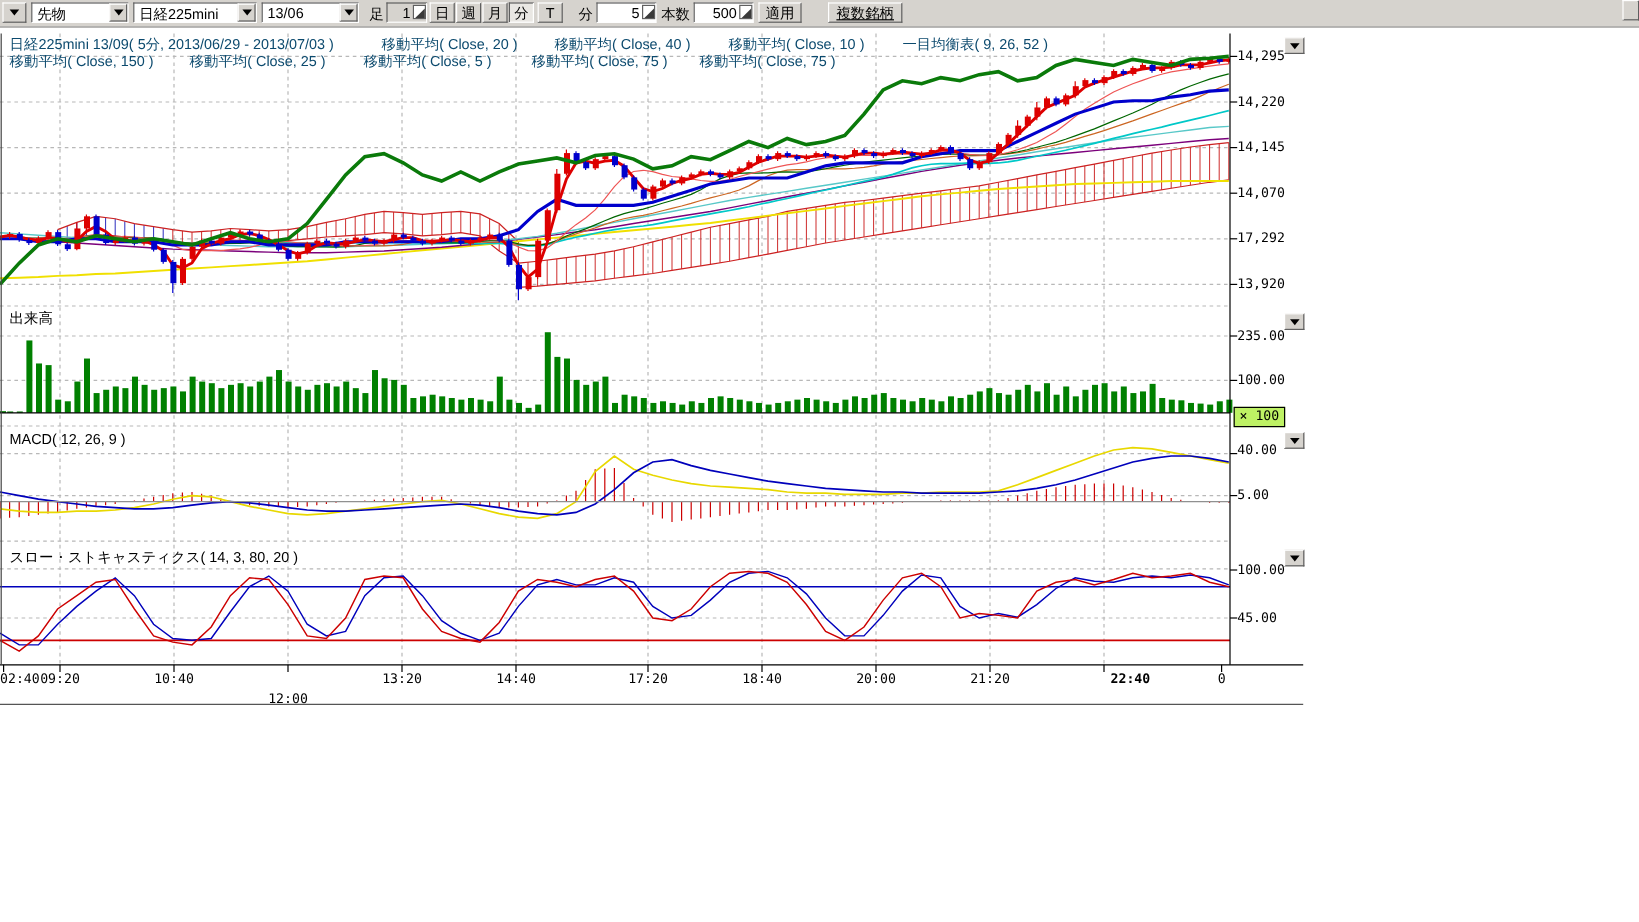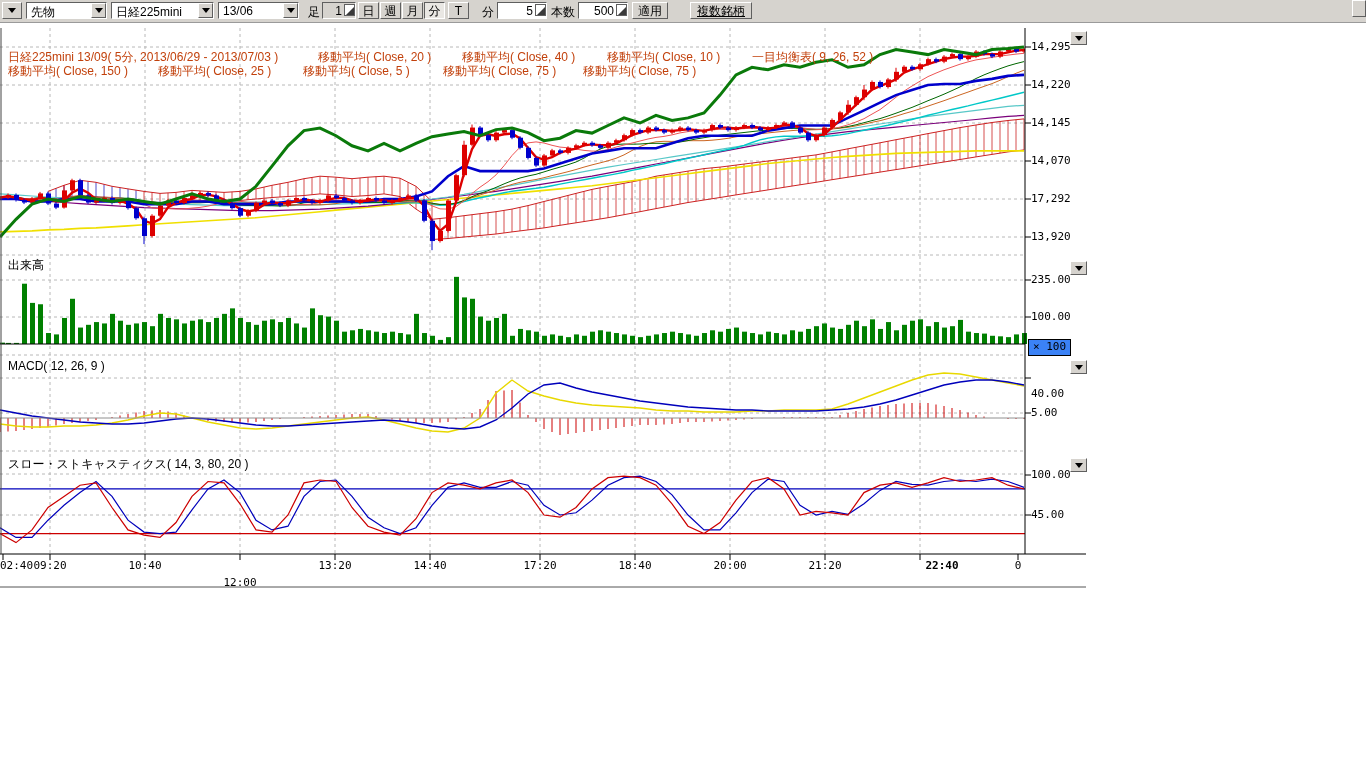--- a/index.html
+++ b/index.html
@@ -16,26 +16,26 @@
   .tbtn{position:absolute;top:2px;height:17px;background:#d6d3ce;border:1px solid;border-color:#fff #5f5f5f #5f5f5f #fff;font-size:12px;text-align:center;line-height:14px;padding:0;font-family:inherit;box-sizing:border-box;cursor:default;}
   .tbtn.pressed{border-color:#5f5f5f #fff #fff #5f5f5f;background:#e9e7e3;}
   .tlabel{position:absolute;top:4px;font-size:12px;white-space:nowrap;}
   .spin{position:absolute;top:2px;height:17px;background:#fff;border:1px solid;border-color:#5f5f5f #fff #fff #5f5f5f;box-sizing:border-box;}
   .spin.gray{background:#d6d3ce;}
   .sval{position:absolute;right:13px;top:1px;font-size:12px;}
   .spinbtn{position:absolute;right:0px;top:1px;width:11px;height:12px;background:#fff;border:1px solid #5f5f5f;box-sizing:border-box;}
   .spinbtn::after{content:"";position:absolute;right:0px;bottom:0px;width:0;height:0;border-left:8px solid transparent;border-bottom:8px solid #3a3a3a;}
   .corner{position:absolute;left:1352px;top:0;width:14px;height:17px;background:#d6d3ce;border:1px solid;border-color:#fff #5f5f5f #5f5f5f #fff;box-sizing:border-box;z-index:6;}
   
-  .legend-item{position:absolute;font-size:12px;color:#c2410c;white-space:pre;z-index:3;margin-top:20px;}
+  .legend-item{position:absolute;font-size:12px;color:#0c4a6e;white-space:pre;z-index:3;}
   .panel-label{position:absolute;font-size:12px;color:#000;z-index:3;}
   .axis-label{position:absolute;left:1031px;font-size:11px;font-family:"DejaVu Sans Mono",monospace;color:#000;white-space:nowrap;z-index:3;}
   .time-label{position:absolute;top:559px;font-size:11px;font-family:"DejaVu Sans Mono",monospace;color:#000;transform:translateX(-50%);z-index:3;}
   .time-label.first{transform:none;}
-  .mult-box{position:absolute;left:1028px;top:339px;width:41px;height:15px;border:1px solid #000;background:#3b82f6;font-size:11px;font-family:"DejaVu Sans Mono",monospace;text-align:center;line-height:14px;z-index:3;}
+  .mult-box{position:absolute;left:1028px;top:339px;width:41px;height:15px;border:1px solid #000;background:#bef264;font-size:11px;font-family:"DejaVu Sans Mono",monospace;text-align:center;line-height:14px;z-index:3;}
   .dd-panel{position:absolute;left:1070px;width:17px;height:14px;background:#d6d3ce;border:1px solid;border-color:#fff #5f5f5f #5f5f5f #fff;display:flex;align-items:center;justify-content:center;box-sizing:border-box;z-index:4;}
 </style>
 </head>
 <body>
 
 <div id="app">
   <svg id="chart-svg" width="1366" height="768">
       <line x1="50" y1="28" x2="50" y2="554" stroke="#b8b8b8" stroke-width="1" stroke-dasharray="3,3"></line>
       <line x1="145" y1="28" x2="145" y2="554" stroke="#b8b8b8" stroke-width="1" stroke-dasharray="3,3"></line>
       <line x1="240" y1="28" x2="240" y2="554" stroke="#b8b8b8" stroke-width="1" stroke-dasharray="3,3"></line>
@@ -825,21 +825,21 @@
       <span class="legend-item" style="left: 443px; top: 43px;">移動平均( Close, 75 )</span>
       <span class="legend-item" style="left: 583px; top: 43px;">移動平均( Close, 75 )</span>
       <span class="axis-label" style="top: 40px;">14,295</span>
       <span class="axis-label" style="top: 78px;">14,220</span>
       <span class="axis-label" style="top: 116px;">14,145</span>
       <span class="axis-label" style="top: 154px;">14,070</span>
       <span class="axis-label" style="top: 192px;">17,292</span>
       <span class="axis-label" style="top: 230px;">13,920</span>
       <span class="axis-label" style="top: 273px;">235.00</span>
       <span class="axis-label" style="top: 310px;">100.00</span>
-      <span class="axis-label" style="top: 387px;">40.00</span>
+      <span class="axis-label" style="top: 368px;">40.00</span>
       <span class="axis-label" style="top: 406px;">5.00</span>
       <span class="axis-label" style="top: 468px;">100.00</span>
       <span class="axis-label" style="top: 508px;">45.00</span>
       <span class="time-label first" style="left: 0px;">02:40</span>
       <span class="time-label" style="left: 50px;">09:20</span>
       <span class="time-label" style="left: 145px;">10:40</span>
       <span class="time-label" style="left: 240px; margin-top: 17px;">12:00</span>
       <span class="time-label" style="left: 335px;">13:20</span>
       <span class="time-label" style="left: 430px;">14:40</span>
       <span class="time-label" style="left: 540px;">17:20</span>

